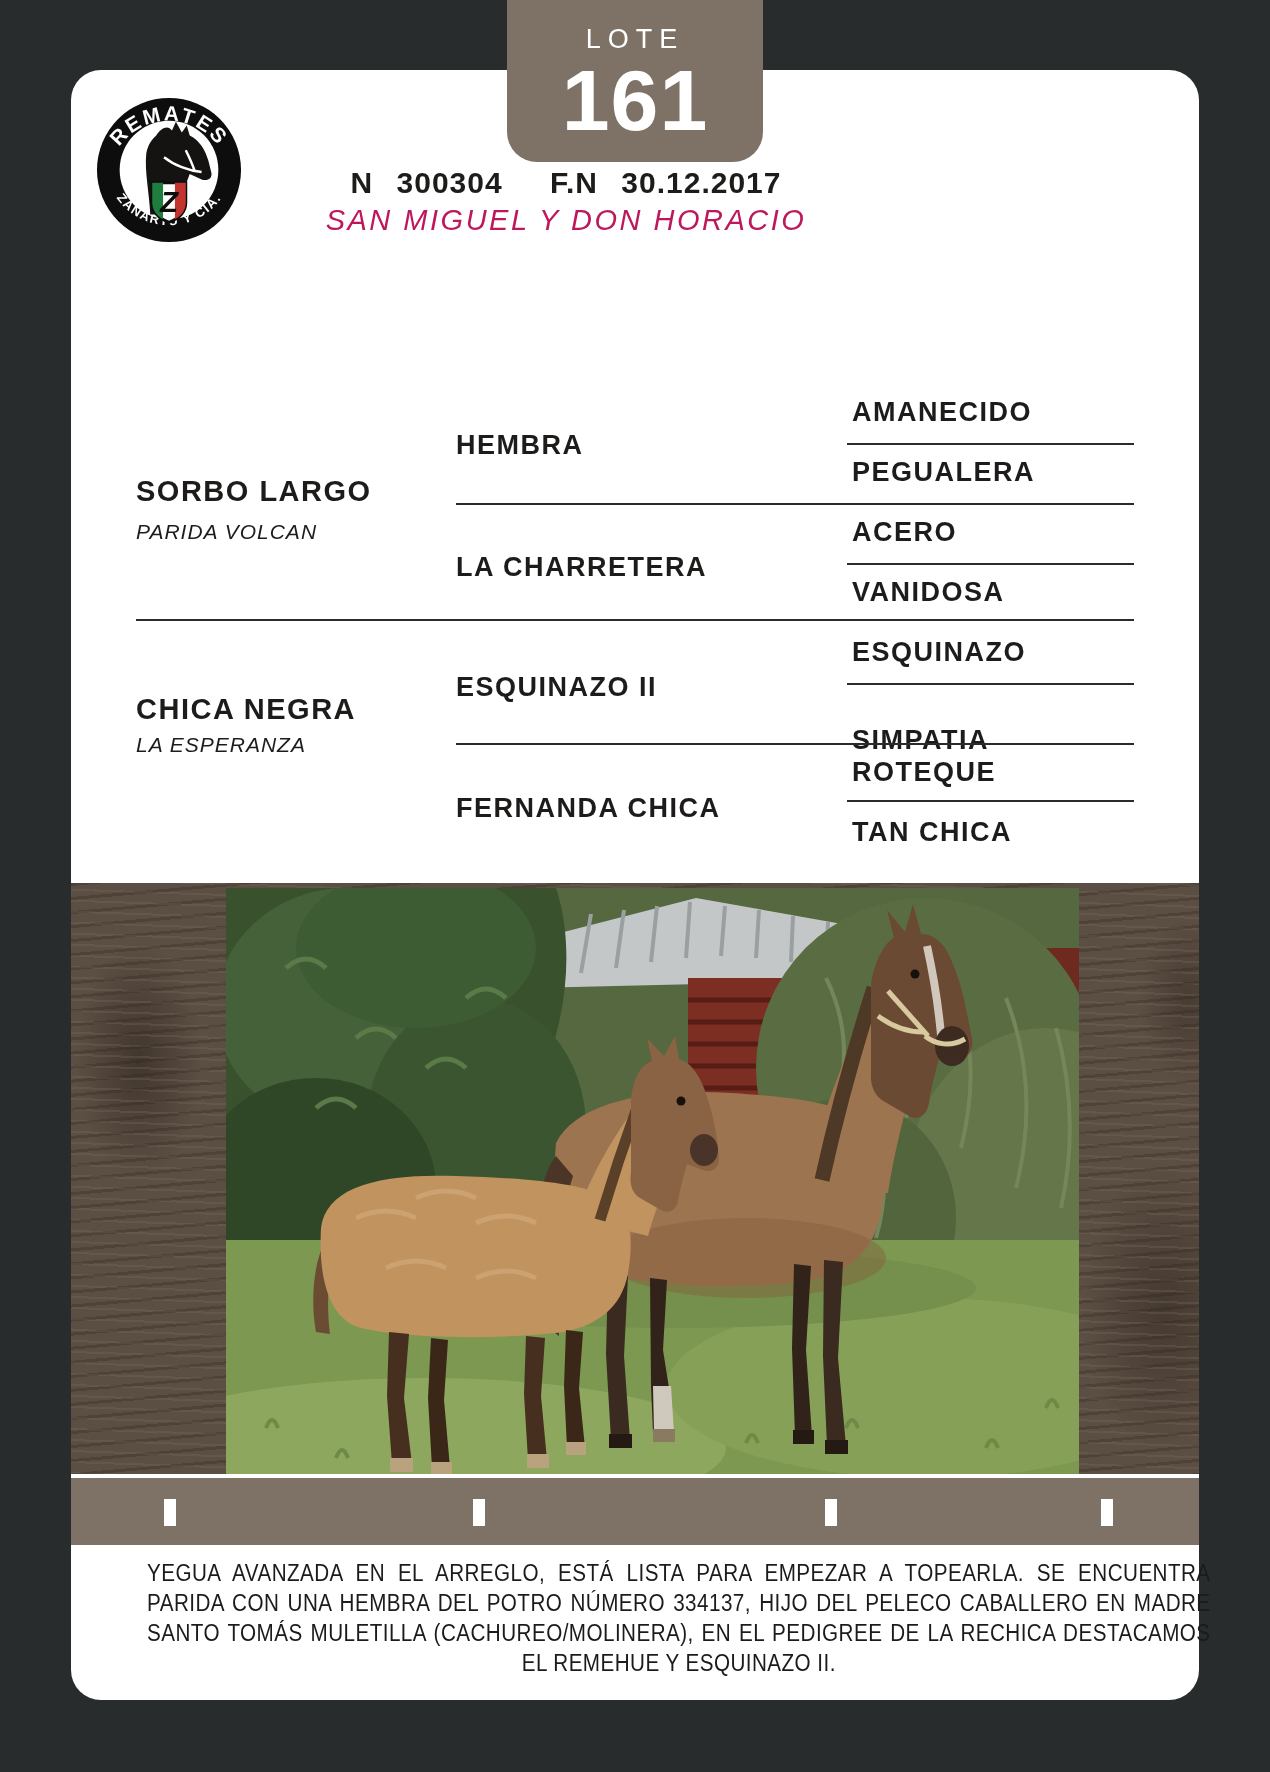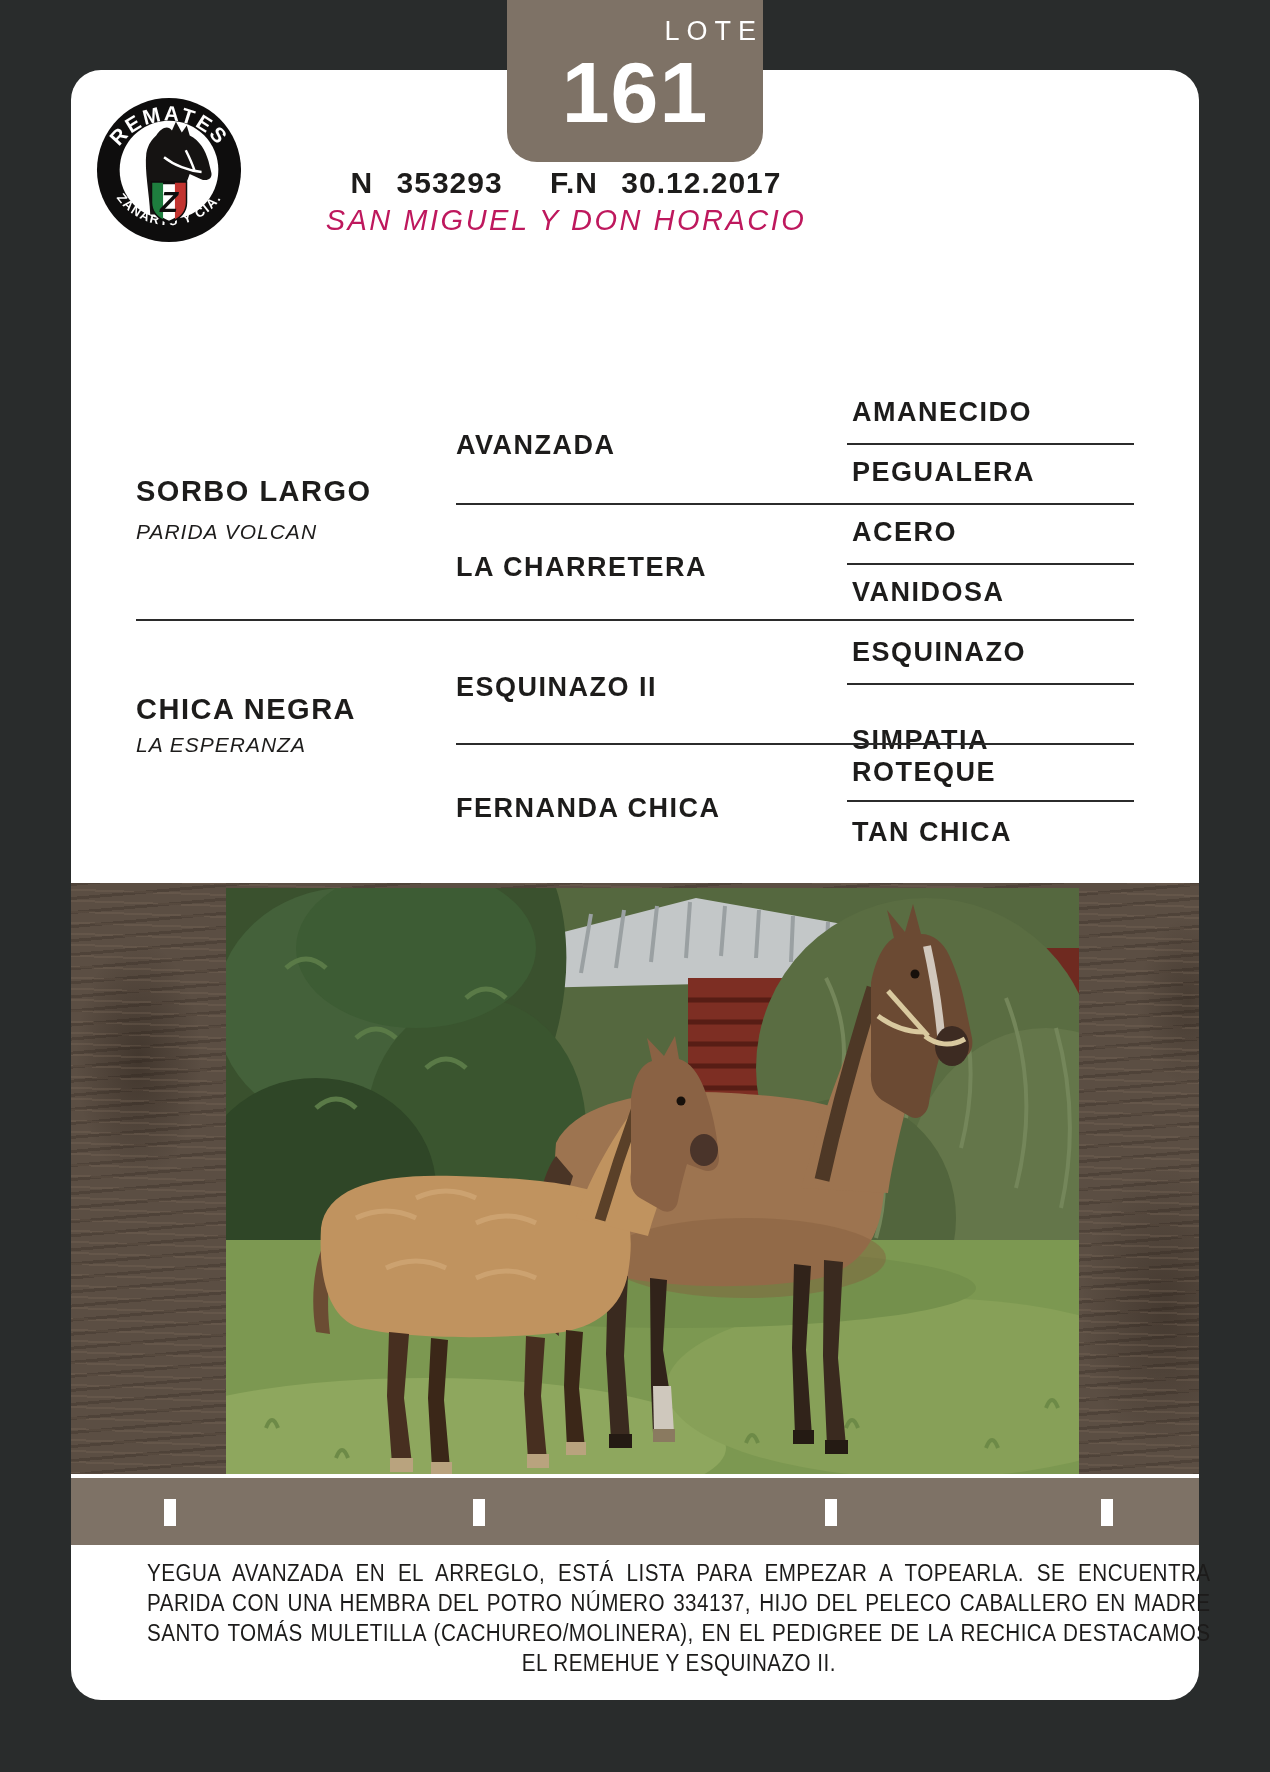--- a/index.html
+++ b/index.html
@@ -4,21 +4,21 @@
 <style>
   html,body{margin:0;padding:0;background:#292c2c;}
   *{box-sizing:border-box;}
   #page{position:relative;width:1270px;height:1772px;background:#292c2c;overflow:hidden;
         font-family:"Liberation Sans",sans-serif;color:#1d1c1b;}
   #card{position:absolute;left:71px;top:70px;width:1128px;height:1630px;background:#ffffff;
         border-radius:30px;z-index:1;}
   
   #badge{position:absolute;left:507px;top:0;width:256px;height:162px;background:#7e7266;
          border-radius:0 0 30px 30px;z-index:3;text-align:center;color:#fff;}
-  .badge-lote{margin-top:16px;font-size:27px;letter-spacing:7px;font-weight:400;text-align:right;}
+  .badge-lote{margin-top:24px;font-size:27px;letter-spacing:7px;font-weight:400;}
   .badge-num{margin-top:2px;font-size:86px;font-weight:700;line-height:1;letter-spacing:1px;}
   
   #logo{position:absolute;left:24px;top:26px;width:148px;height:148px;}
   
   .header-block{position:absolute;left:0;top:96px;width:990px;text-align:center;}
   .reg-line{font-size:30px;font-weight:700;letter-spacing:1px;white-space:nowrap;}
   .reg-line span{display:inline-block;}
   .reg-num{margin-left:14px;}
   .fn-label{margin-left:38px;}
   .fn-date{margin-left:14px;}
@@ -79,33 +79,33 @@
           <path d="M58,88 h11 v37 c-6,-3 -11,-9 -11,-17 Z" fill="#1e7e3e"></path>
           <path d="M81,88 h11 v20 c0,8 -5,14 -11,17 Z" fill="#c23430"></path>
           <text x="75" y="118" text-anchor="middle" font-size="30" font-weight="bold" font-style="italic" fill="#0e0d0d">Z</text>
         </g>
       </svg>
     </div>
 
     <div class="header-block">
       <div class="reg-line">
         <span>N</span>
-        <span class="reg-num">353293</span>
+        <span class="reg-num">300304</span>
         <span class="fn-label">F.N</span>
         <span class="fn-date">30.12.2017</span>
       </div>
       <div class="horse-subtitle">SAN MIGUEL Y DON HORACIO</div>
     </div>
 
     <div class="ped-name big" style="left:65px;top:404px;">SORBO LARGO</div>
     <div class="ped-sub" style="left:65px;top:450px;">PARIDA VOLCAN</div>
     <div class="ped-name big" style="left:65px;top:622px;">CHICA NEGRA</div>
     <div class="ped-sub" style="left:65px;top:663px;">LA ESPERANZA</div>
 
-    <div class="ped-name" style="left:385px;top:358px;">AVANZADA</div>
+    <div class="ped-name" style="left:385px;top:358px;">HEMBRA</div>
     <div class="ped-name" style="left:385px;top:480px;">LA CHARRETERA</div>
     <div class="ped-name" style="left:385px;top:600px;">ESQUINAZO II</div>
     <div class="ped-name" style="left:385px;top:721px;">FERNANDA CHICA</div>
 
     <div class="ped-name" style="left:781px;top:325px;">AMANECIDO</div>
     <div class="ped-name" style="left:781px;top:385px;">PEGUALERA</div>
     <div class="ped-name" style="left:781px;top:445px;">ACERO</div>
     <div class="ped-name" style="left:781px;top:505px;">VANIDOSA</div>
     <div class="ped-name" style="left:781px;top:565px;">ESQUINAZO</div>
     <div class="ped-name" style="left:781px;top:625px;margin-top:28px;">SIMPATIA</div>

